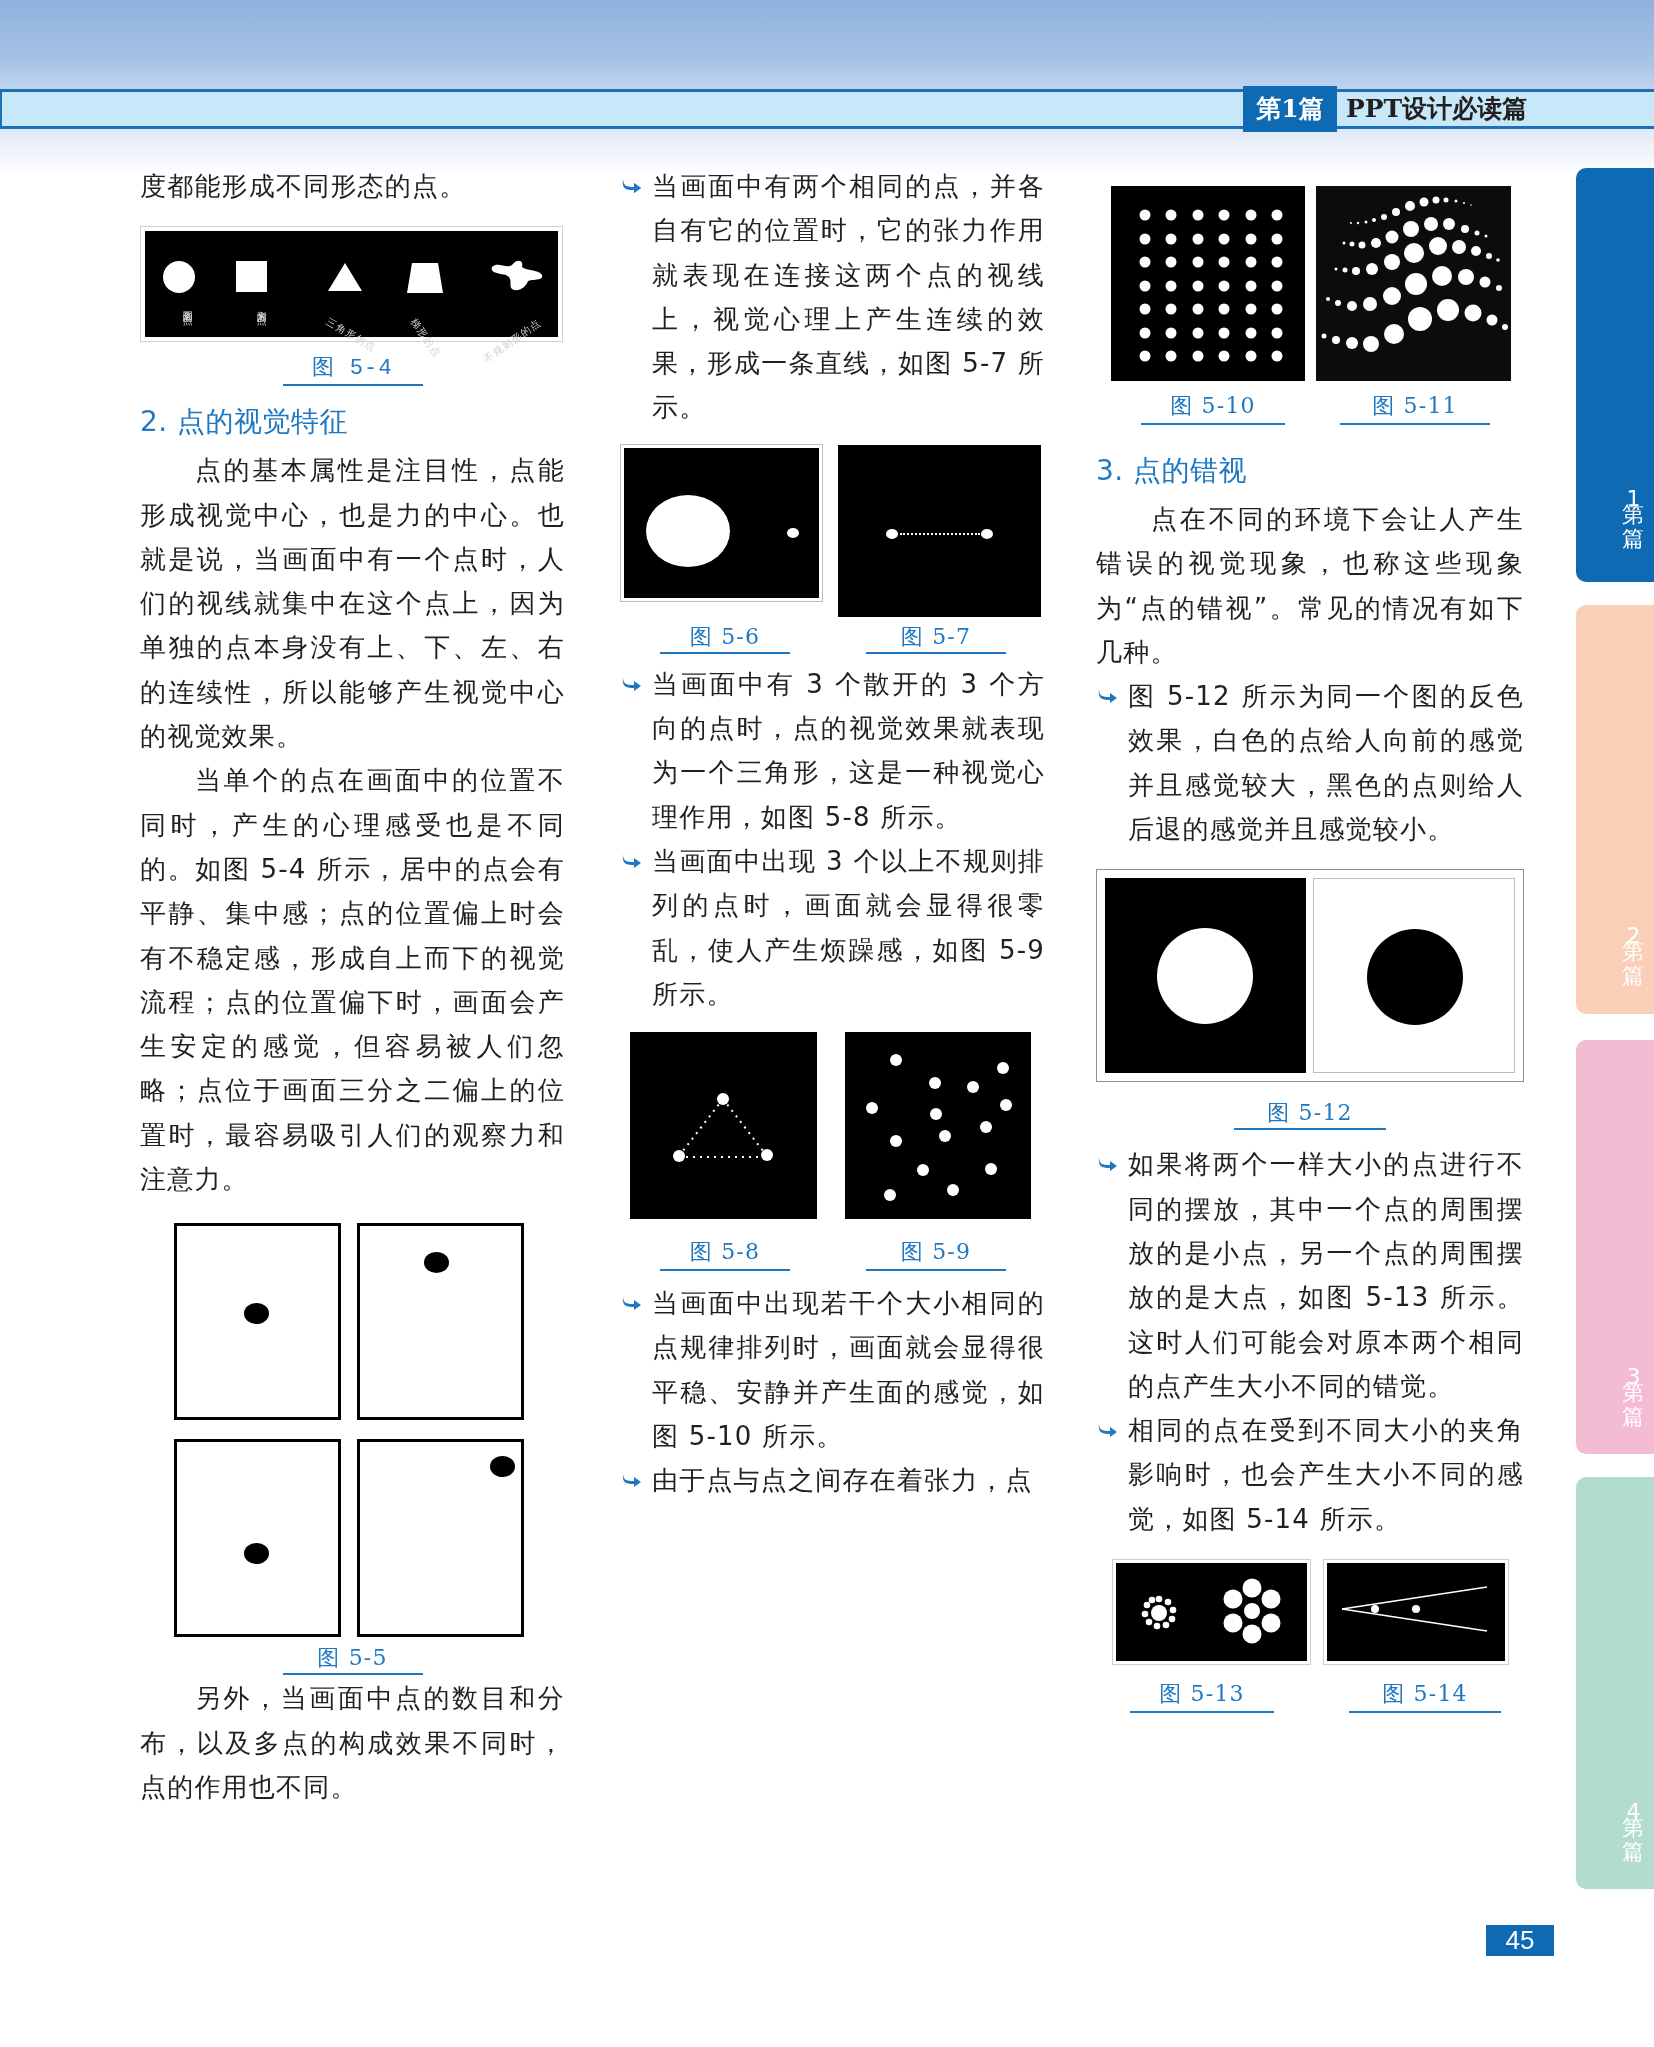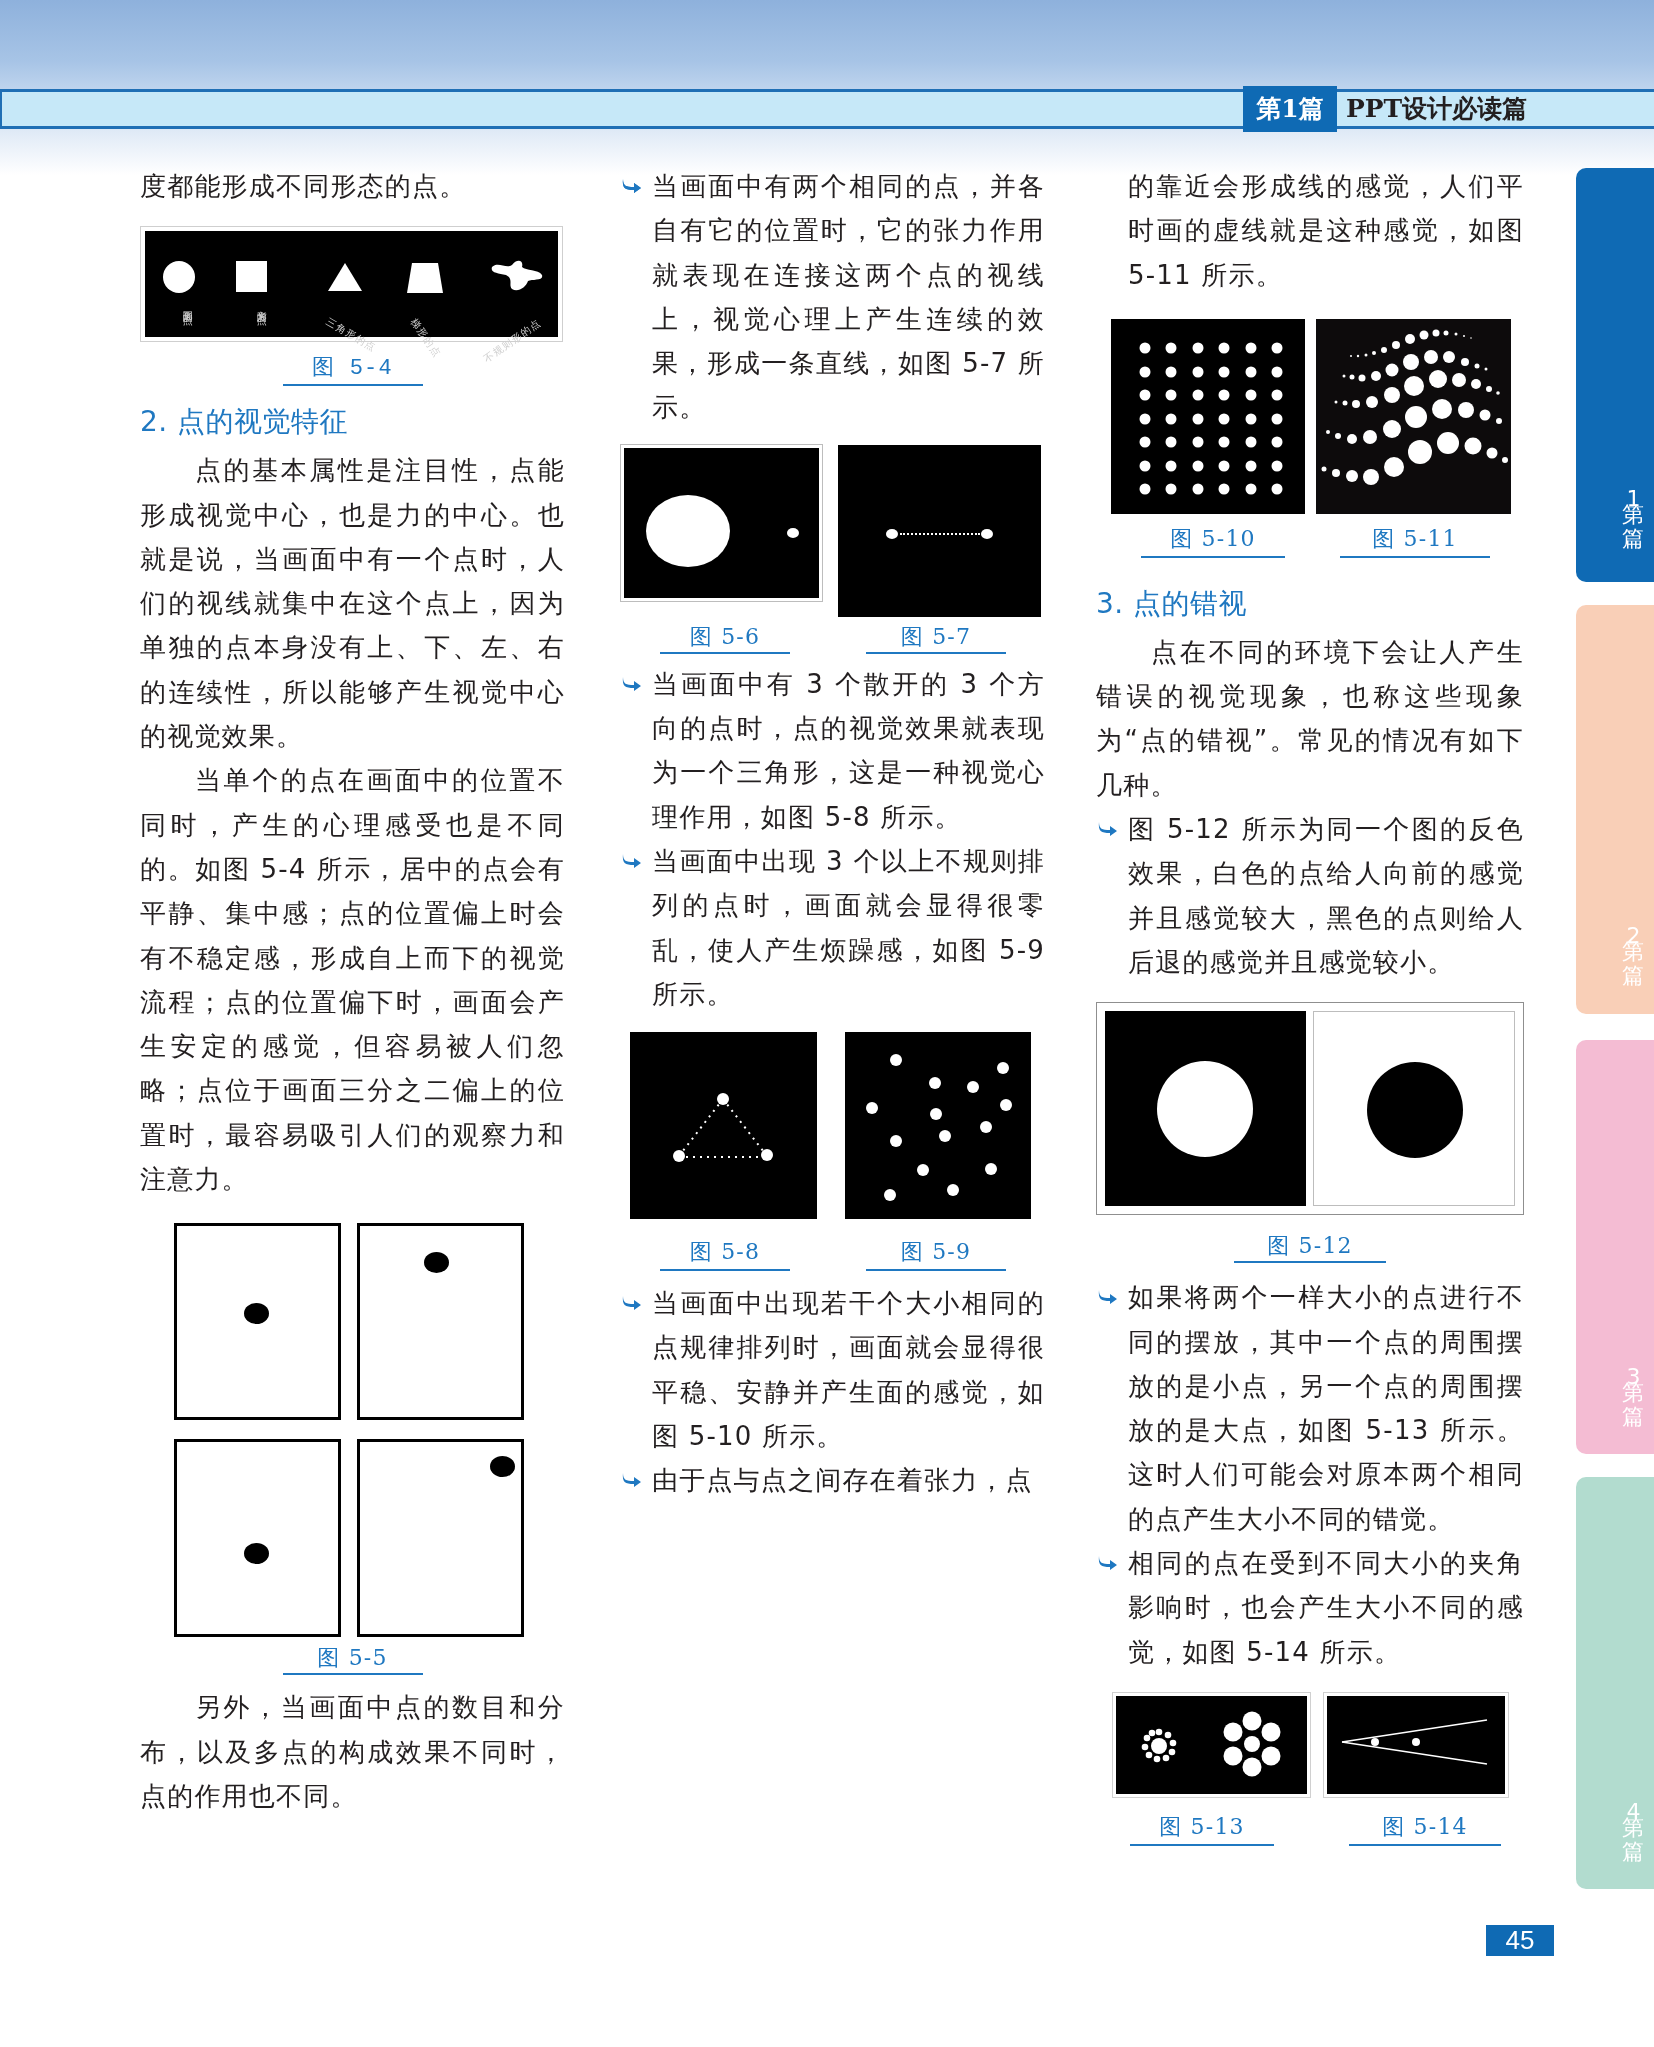--- a/index.html
+++ b/index.html
@@ -98,21 +98,21 @@
     <div style="position:absolute;left:34px;top:216px;width:167px;height:198px;border:3px solid #000;">
       <div class="bdot" style="left:67px;top:101px;width:25px;height:21px;"></div>
     </div>
     <div style="position:absolute;left:217px;top:216px;width:167px;height:198px;border:3px solid #000;">
       <div class="bdot" style="left:130px;top:14px;width:25px;height:21px;"></div>
     </div>
   </div>
   <div class="caption" style="margin-top:2px;">图 5-5</div>
   <div class="cap-line" style="width:140px;"></div>
 
-  <div class="p indent" style="margin-top:10px;">另外，当画面中点的数目和分布，以及多点的构成效果不同时，点的作用也不同。</div>
+  <div class="p indent" style="margin-top:1px;">另外，当画面中点的数目和分布，以及多点的构成效果不同时，点的作用也不同。</div>
 </div>
 
 <div class="col col-mid">
   <div class="bullet">
     <svg class="arrow" viewBox="0 0 24 18">
         <path d="M3 3 C3 10 6 11 14 11 L14 7 L21 12 L14 17 L14 14 C5 14 2 12 3 3 Z" fill="#1f78c1"></path>
       </svg>
   </div>
   <div class="bullet">
     <svg class="arrow" viewBox="0 0 24 18">
@@ -199,21 +199,20 @@
   </div>
   <div class="bullet">
     <svg class="arrow" viewBox="0 0 24 18">
         <path d="M3 3 C3 10 6 11 14 11 L14 7 L21 12 L14 17 L14 14 C5 14 2 12 3 3 Z" fill="#1f78c1"></path>
       </svg>
     <span>由于点与点之间存在着张力，点</span>
   </div>
 </div>
 
 <div class="col col-right">
-  <div class="p" style="padding-left:32px;">的靠近会形成线的感觉，人们平时画的虚线就是这种感觉，如图 5-11 所示。</div>
 
   <div class="fig" style="margin-top:22px;height:195px;">
     <div class="black" style="position:absolute;left:15px;top:0;width:194px;height:195px;">
       <svg width="194" height="195" viewBox="0 0 194 195">
         <g fill="#fff">
           <circle cx="34" cy="29" r="5.5"></circle>
             <circle cx="60" cy="29" r="5.5"></circle>
             <circle cx="87" cy="29" r="5.5"></circle>
             <circle cx="113" cy="29" r="5.5"></circle>
             <circle cx="140" cy="29" r="5.5"></circle>

